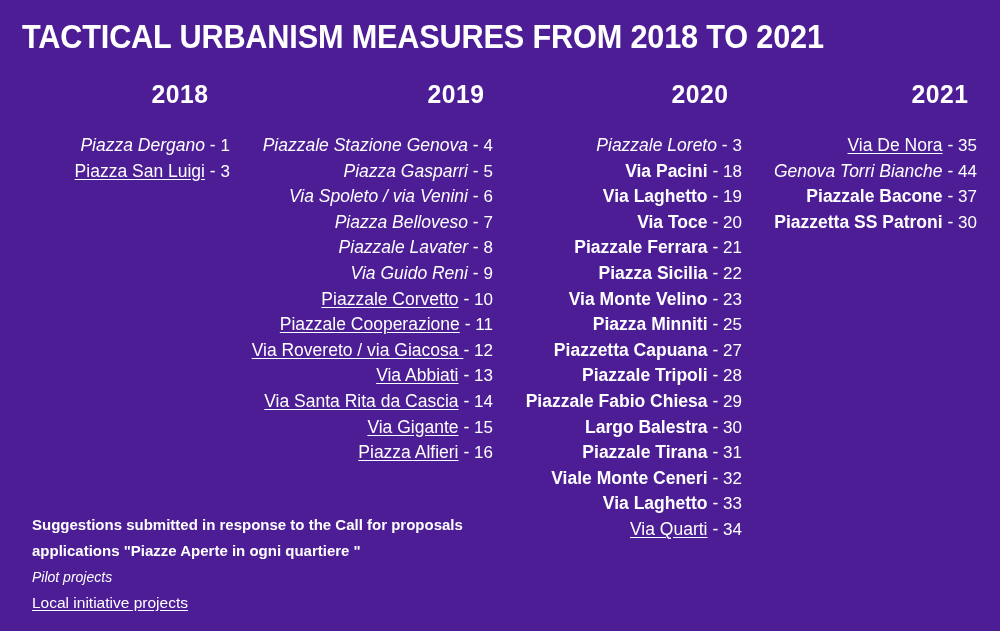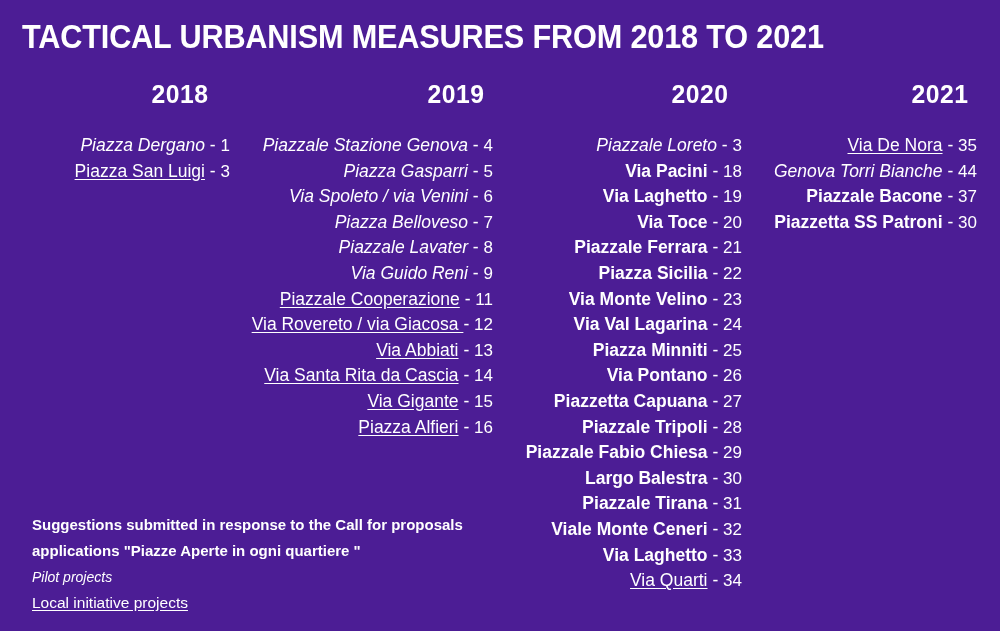--- a/index.html
+++ b/index.html
@@ -138,38 +138,37 @@
       <div class="entry style-pilot"><span class="name">Piazza Dergano</span><span class="sep"> - </span><span class="num">1</span></div>
       <div class="entry style-local"><span class="name">Piazza San Luigi</span><span class="sep"> - </span><span class="num">3</span></div>
     </div>
   <div class="col col-1">
       <div class="entry style-pilot"><span class="name">Piazzale Stazione Genova</span><span class="sep"> - </span><span class="num">4</span></div>
       <div class="entry style-pilot"><span class="name">Piazza Gasparri</span><span class="sep"> - </span><span class="num">5</span></div>
       <div class="entry style-pilot"><span class="name">Via Spoleto /  via Venini</span><span class="sep"> - </span><span class="num">6</span></div>
       <div class="entry style-pilot"><span class="name">Piazza Belloveso</span><span class="sep"> - </span><span class="num">7</span></div>
       <div class="entry style-pilot"><span class="name">Piazzale Lavater</span><span class="sep"> - </span><span class="num">8</span></div>
       <div class="entry style-pilot"><span class="name">Via Guido Reni</span><span class="sep"> - </span><span class="num">9</span></div>
+      <div class="entry style-local"><span class="name">Piazzale Corvetto</span><span class="sep"> - </span><span class="num">10</span></div>
       <div class="entry style-local"><span class="name">Piazzale Cooperazione</span><span class="sep"> - </span><span class="num">11</span></div>
       <div class="entry style-local"><span class="name">Via Rovereto / via Giacosa </span><span class="sep"> - </span><span class="num">12</span></div>
       <div class="entry style-local"><span class="name">Via Abbiati</span><span class="sep"> - </span><span class="num">13</span></div>
       <div class="entry style-local"><span class="name">Via Santa Rita da Cascia</span><span class="sep"> - </span><span class="num">14</span></div>
       <div class="entry style-local"><span class="name">Via Gigante</span><span class="sep"> - </span><span class="num">15</span></div>
       <div class="entry style-local"><span class="name">Piazza Alfieri</span><span class="sep"> - </span><span class="num">16</span></div>
     </div>
   <div class="col col-2">
       <div class="entry style-pilot"><span class="name">Piazzale Loreto</span><span class="sep"> - </span><span class="num">3</span></div>
       <div class="entry style-call"><span class="name">Via Pacini</span><span class="sep"> - </span><span class="num">18</span></div>
       <div class="entry style-call"><span class="name">Via Laghetto</span><span class="sep"> - </span><span class="num">19</span></div>
       <div class="entry style-call"><span class="name">Via Toce</span><span class="sep"> - </span><span class="num">20</span></div>
       <div class="entry style-call"><span class="name">Piazzale Ferrara</span><span class="sep"> - </span><span class="num">21</span></div>
       <div class="entry style-call"><span class="name">Piazza Sicilia</span><span class="sep"> - </span><span class="num">22</span></div>
       <div class="entry style-call"><span class="name">Via Monte Velino</span><span class="sep"> - </span><span class="num">23</span></div>
-      <div class="entry style-call"><span class="name">Via Val Lagarina</span><span class="sep"> - </span><span class="num">24</span></div>
       <div class="entry style-call"><span class="name">Piazza Minniti</span><span class="sep"> - </span><span class="num">25</span></div>
-      <div class="entry style-call"><span class="name">Via Pontano</span><span class="sep"> - </span><span class="num">26</span></div>
       <div class="entry style-call"><span class="name">Piazzetta Capuana</span><span class="sep"> - </span><span class="num">27</span></div>
       <div class="entry style-call"><span class="name">Piazzale Tripoli</span><span class="sep"> - </span><span class="num">28</span></div>
       <div class="entry style-call"><span class="name">Piazzale Fabio Chiesa</span><span class="sep"> - </span><span class="num"> 29</span></div>
       <div class="entry style-call"><span class="name">Largo Balestra</span><span class="sep"> - </span><span class="num">30</span></div>
       <div class="entry style-call"><span class="name">Piazzale Tirana</span><span class="sep"> - </span><span class="num">31</span></div>
       <div class="entry style-call"><span class="name">Viale  Monte Ceneri</span><span class="sep"> - </span><span class="num">32</span></div>
       <div class="entry style-call"><span class="name">Via Laghetto</span><span class="sep"> - </span><span class="num">33</span></div>
       <div class="entry style-local"><span class="name">Via Quarti</span><span class="sep"> - </span><span class="num">34</span></div>
     </div>
   <div class="col col-3">

